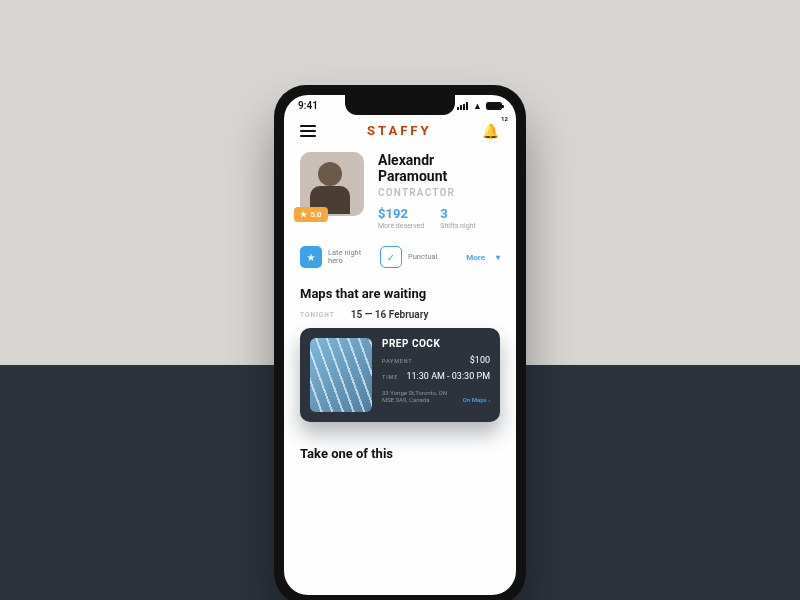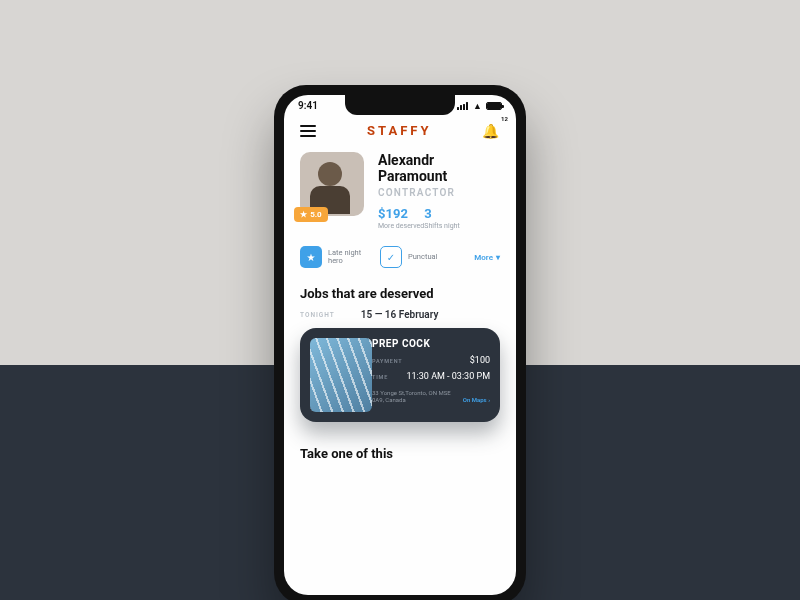--- a/index.html
+++ b/index.html
@@ -54,38 +54,38 @@
   .avatar::before{content:"";position:absolute;top:10px;left:18px;width:24px;height:24px;border-radius:50%;background:#6b5a49;}
   .avatar::after{content:"";position:absolute;top:34px;left:10px;width:40px;height:28px;border-radius:10px 10px 0 0;background:#4a3e33;}
   .rating {
     position:absolute; bottom:-6px; left:-6px; background:#f7a63a; color:#fff;
     font-size:8px; font-weight:700; padding:3px 6px; border-radius:4px;
     display:flex; align-items:center; gap:3px;
   }
   .p-info { flex:1; }
   .p-name { font-size:14px; font-weight:700; color:#111; line-height:1.15; }
   .p-role { font-size:10px; letter-spacing:1.2px; color:#b9bfc6; margin-top:3px; font-weight:600;}
-  .stats { display:flex; margin-top:8px;}
+  .stats { display:flex; gap:16px; margin-top:8px;}
   .stat-val{font-size:13px;font-weight:700;color:#3fa1e8;}
   .stat-lab{font-size:7px;color:#9aa2ab;margin-top:1px;}
   .tags { display:flex; align-items:center; gap:8px; padding:14px 16px 8px;}
   .tag { display:flex; align-items:center; gap:6px; }
   .tag-ic {
     width:22px;height:22px;border-radius:5px;background:#3fa1e8;color:#fff;
     display:flex;align-items:center;justify-content:center;font-size:10px;
   }
   .tag-ic.outline{background:#fff;border:1.5px solid #3fa1e8;color:#3fa1e8;}
   .tag-lab{font-size:7.5px;color:#7b828b;line-height:1.1;max-width:44px;}
-  .more-link{font-size:8px;color:#3fa1e8;font-weight:600;margin-left:auto;display:flex;align-items:center;gap:3px;cursor:pointer;}
+  .more-link{font-size:8px;color:#3fa1e8;font-weight:600;margin-left:auto;display:flex;align-items:center;gap:11px;cursor:pointer;}
   .sect-title{font-size:13px;font-weight:700;color:#111;padding:10px 16px 2px;}
-  .date-row{display:flex;align-items:center;gap:26px;padding:6px 16px 8px;}
+  .date-row{display:flex;align-items:center;gap:16px;padding:6px 16px 8px;}
   .date-lab{font-size:6.5px;letter-spacing:1px;color:#b9bfc6;font-weight:600;}
   .date-val{font-size:10px;color:#2b2f36;font-weight:600;}
   .job-card{
-    margin:0 16px;background:#2c333d;border-radius:16px;padding:10px;display:flex;
+    margin:0 16px;background:#2c333d;border-radius:10px;padding:10px;display:flex;gap:10px;
     box-shadow:0 12px 20px rgba(44,51,61,.35);
   }
   .job-img{width:62px;height:74px;border-radius:6px;background:linear-gradient(135deg,#7fb8d9 0%,#4f7fa1 100%);position:relative;overflow:hidden;}
   .job-img::before{content:"";position:absolute;inset:0;background:repeating-linear-gradient(70deg,rgba(255,255,255,.6) 0 2px,transparent 2px 10px);}
   .job-body{flex:1;color:#fff;}
   .job-title{font-size:10px;font-weight:700;letter-spacing:.5px;}
   .job-row{display:flex;justify-content:space-between;align-items:baseline;margin-top:6px;}
   .job-mini{font-size:5.5px;letter-spacing:.8px;color:#7c8591;font-weight:600;}
   .job-val{font-size:9px;font-weight:400;color:#fff;}
   .job-addr{font-size:6px;color:#8b939d;margin-top:8px;display:flex;justify-content:space-between;align-items:flex-end;gap:6px;}
@@ -165,21 +165,21 @@
       <div class="tag">
         <div class="tag-ic outline">✓</div>
         <div class="tag-lab">Punctual</div>
       </div>
       <div class="more-link">
         <span>More</span>
         <span>▾</span>
       </div>
     </div>
 
-    <div class="sect-title">Jobs that are deserved</div>
+    <div class="sect-title">Maps that are waiting</div>
     <div class="date-row">
       <span class="date-lab">TONIGHT</span>
       <span class="date-val">15 — 16 February</span>
     </div>
 
     <div class="job-card">
       <div class="job-img"></div>
       <div class="job-body">
         <div class="job-title">PREP COCK</div>
         <div class="job-row">

